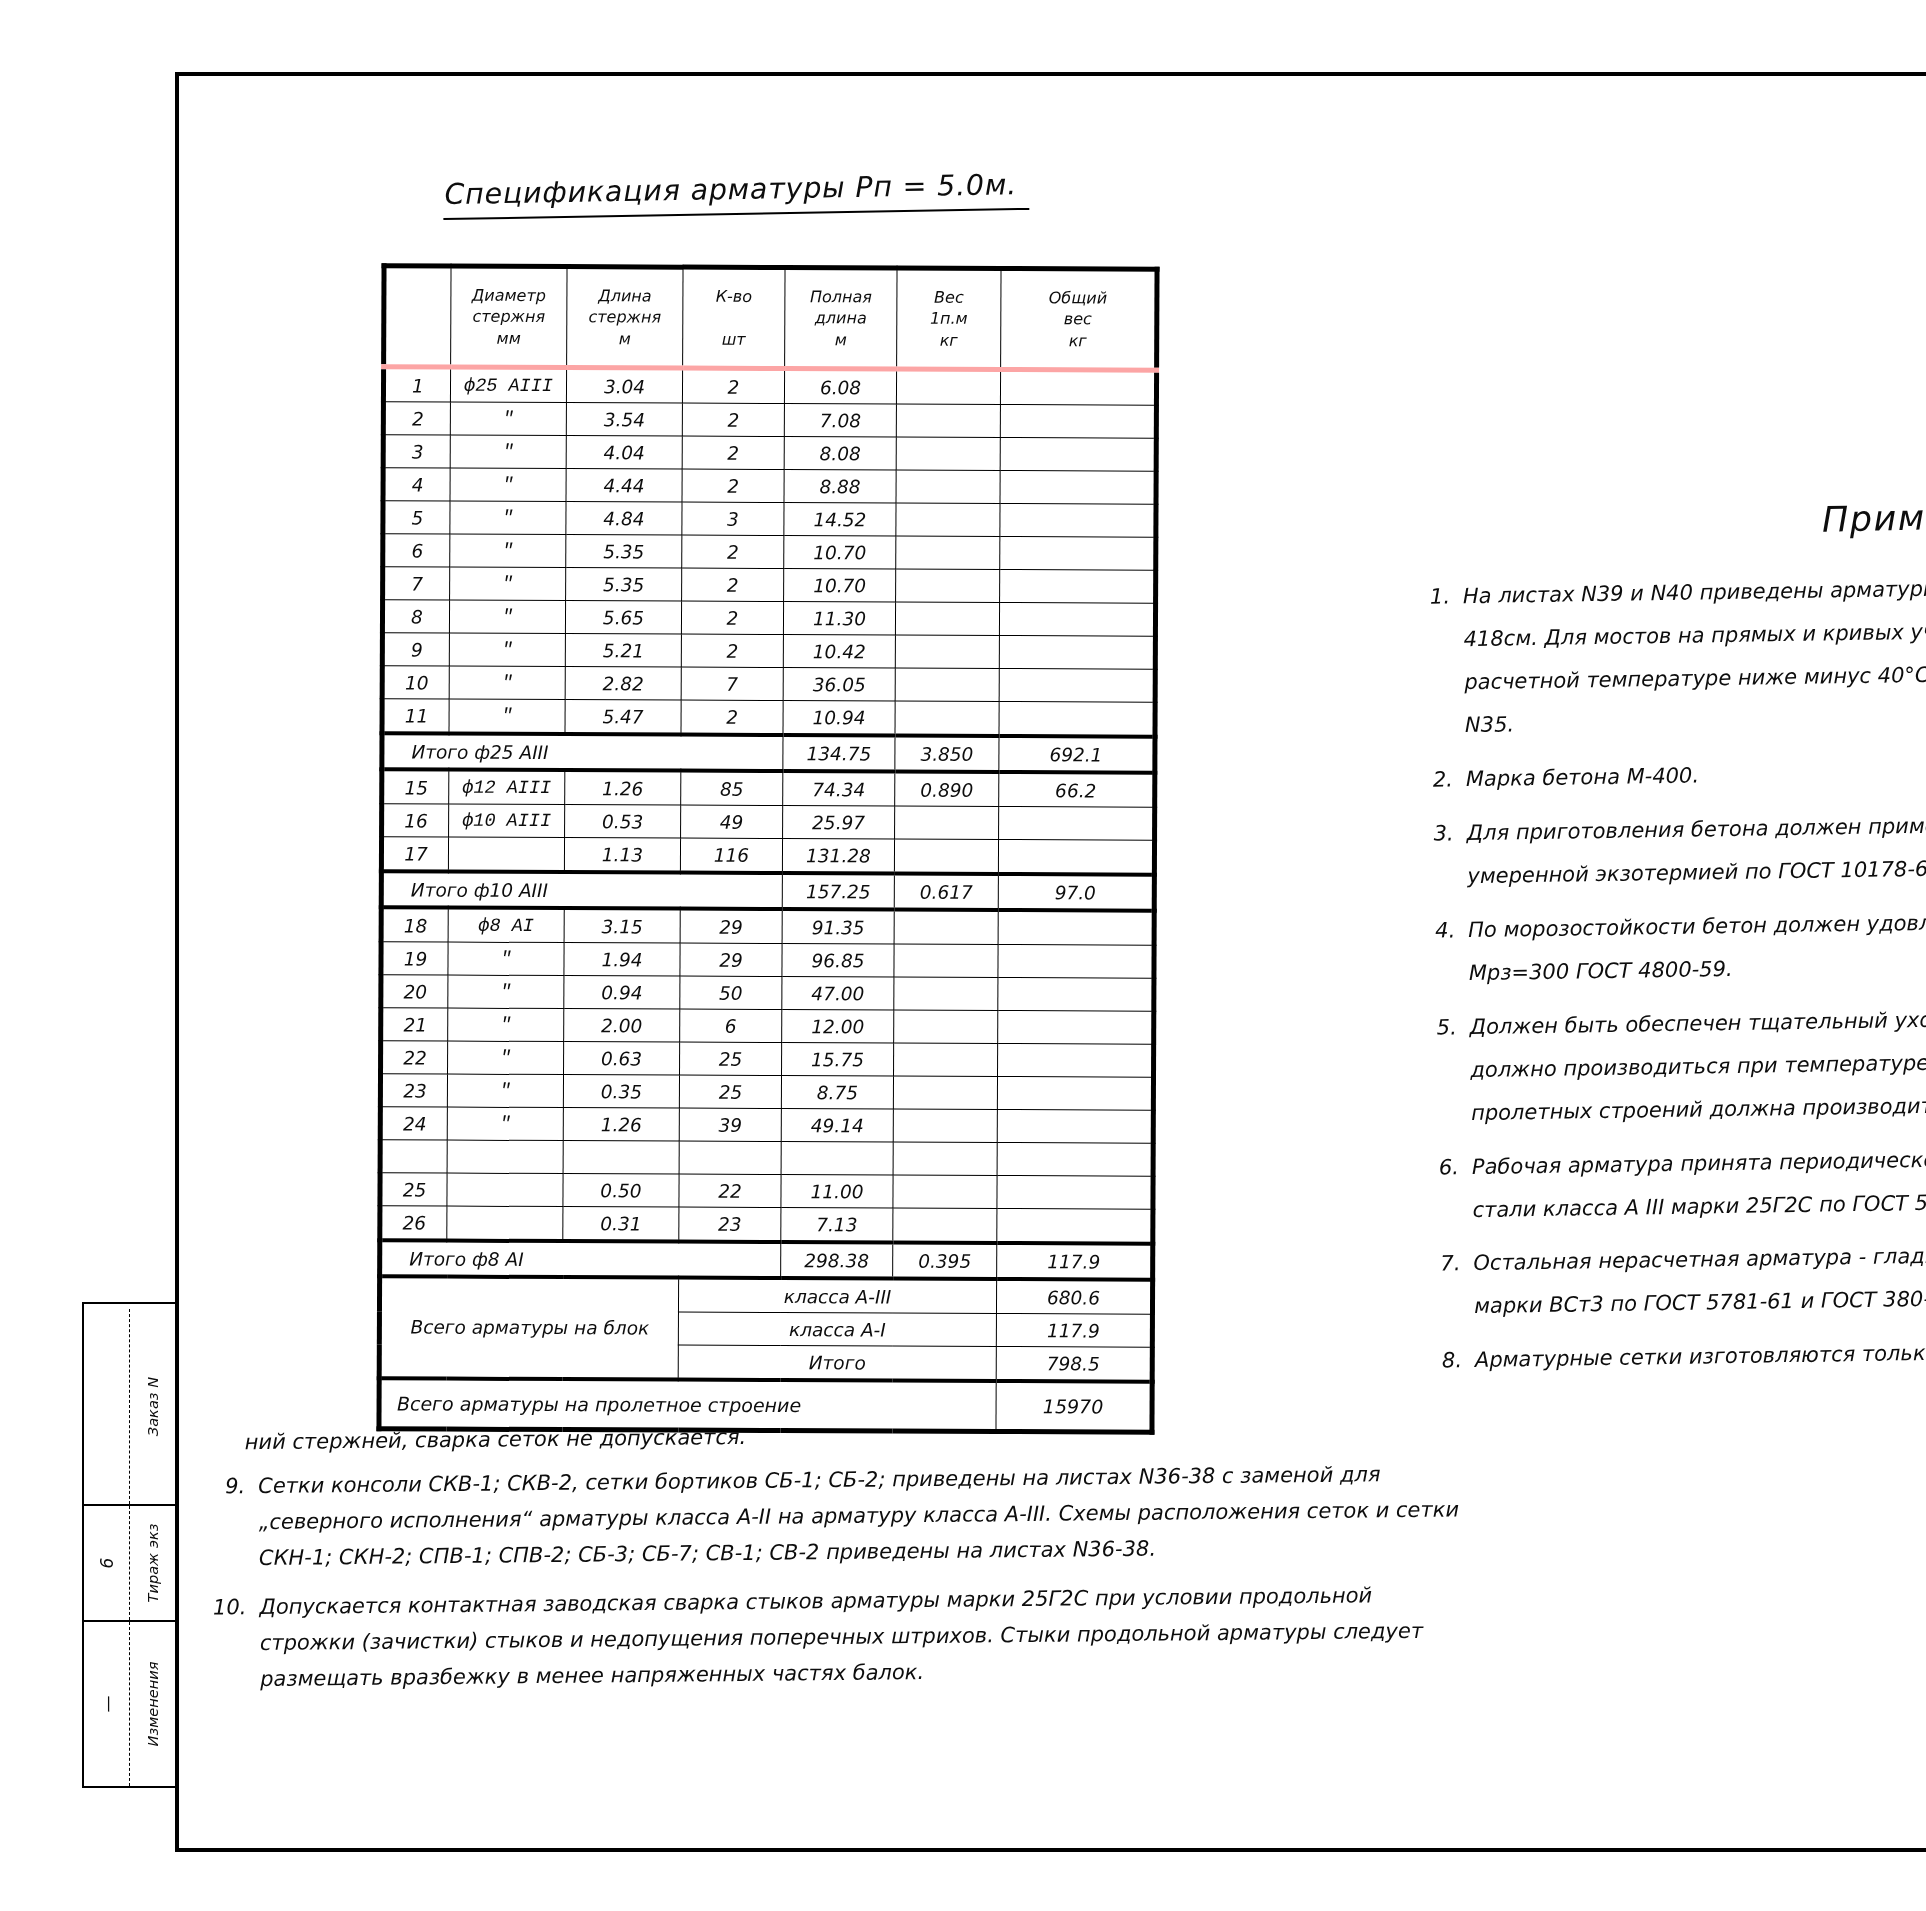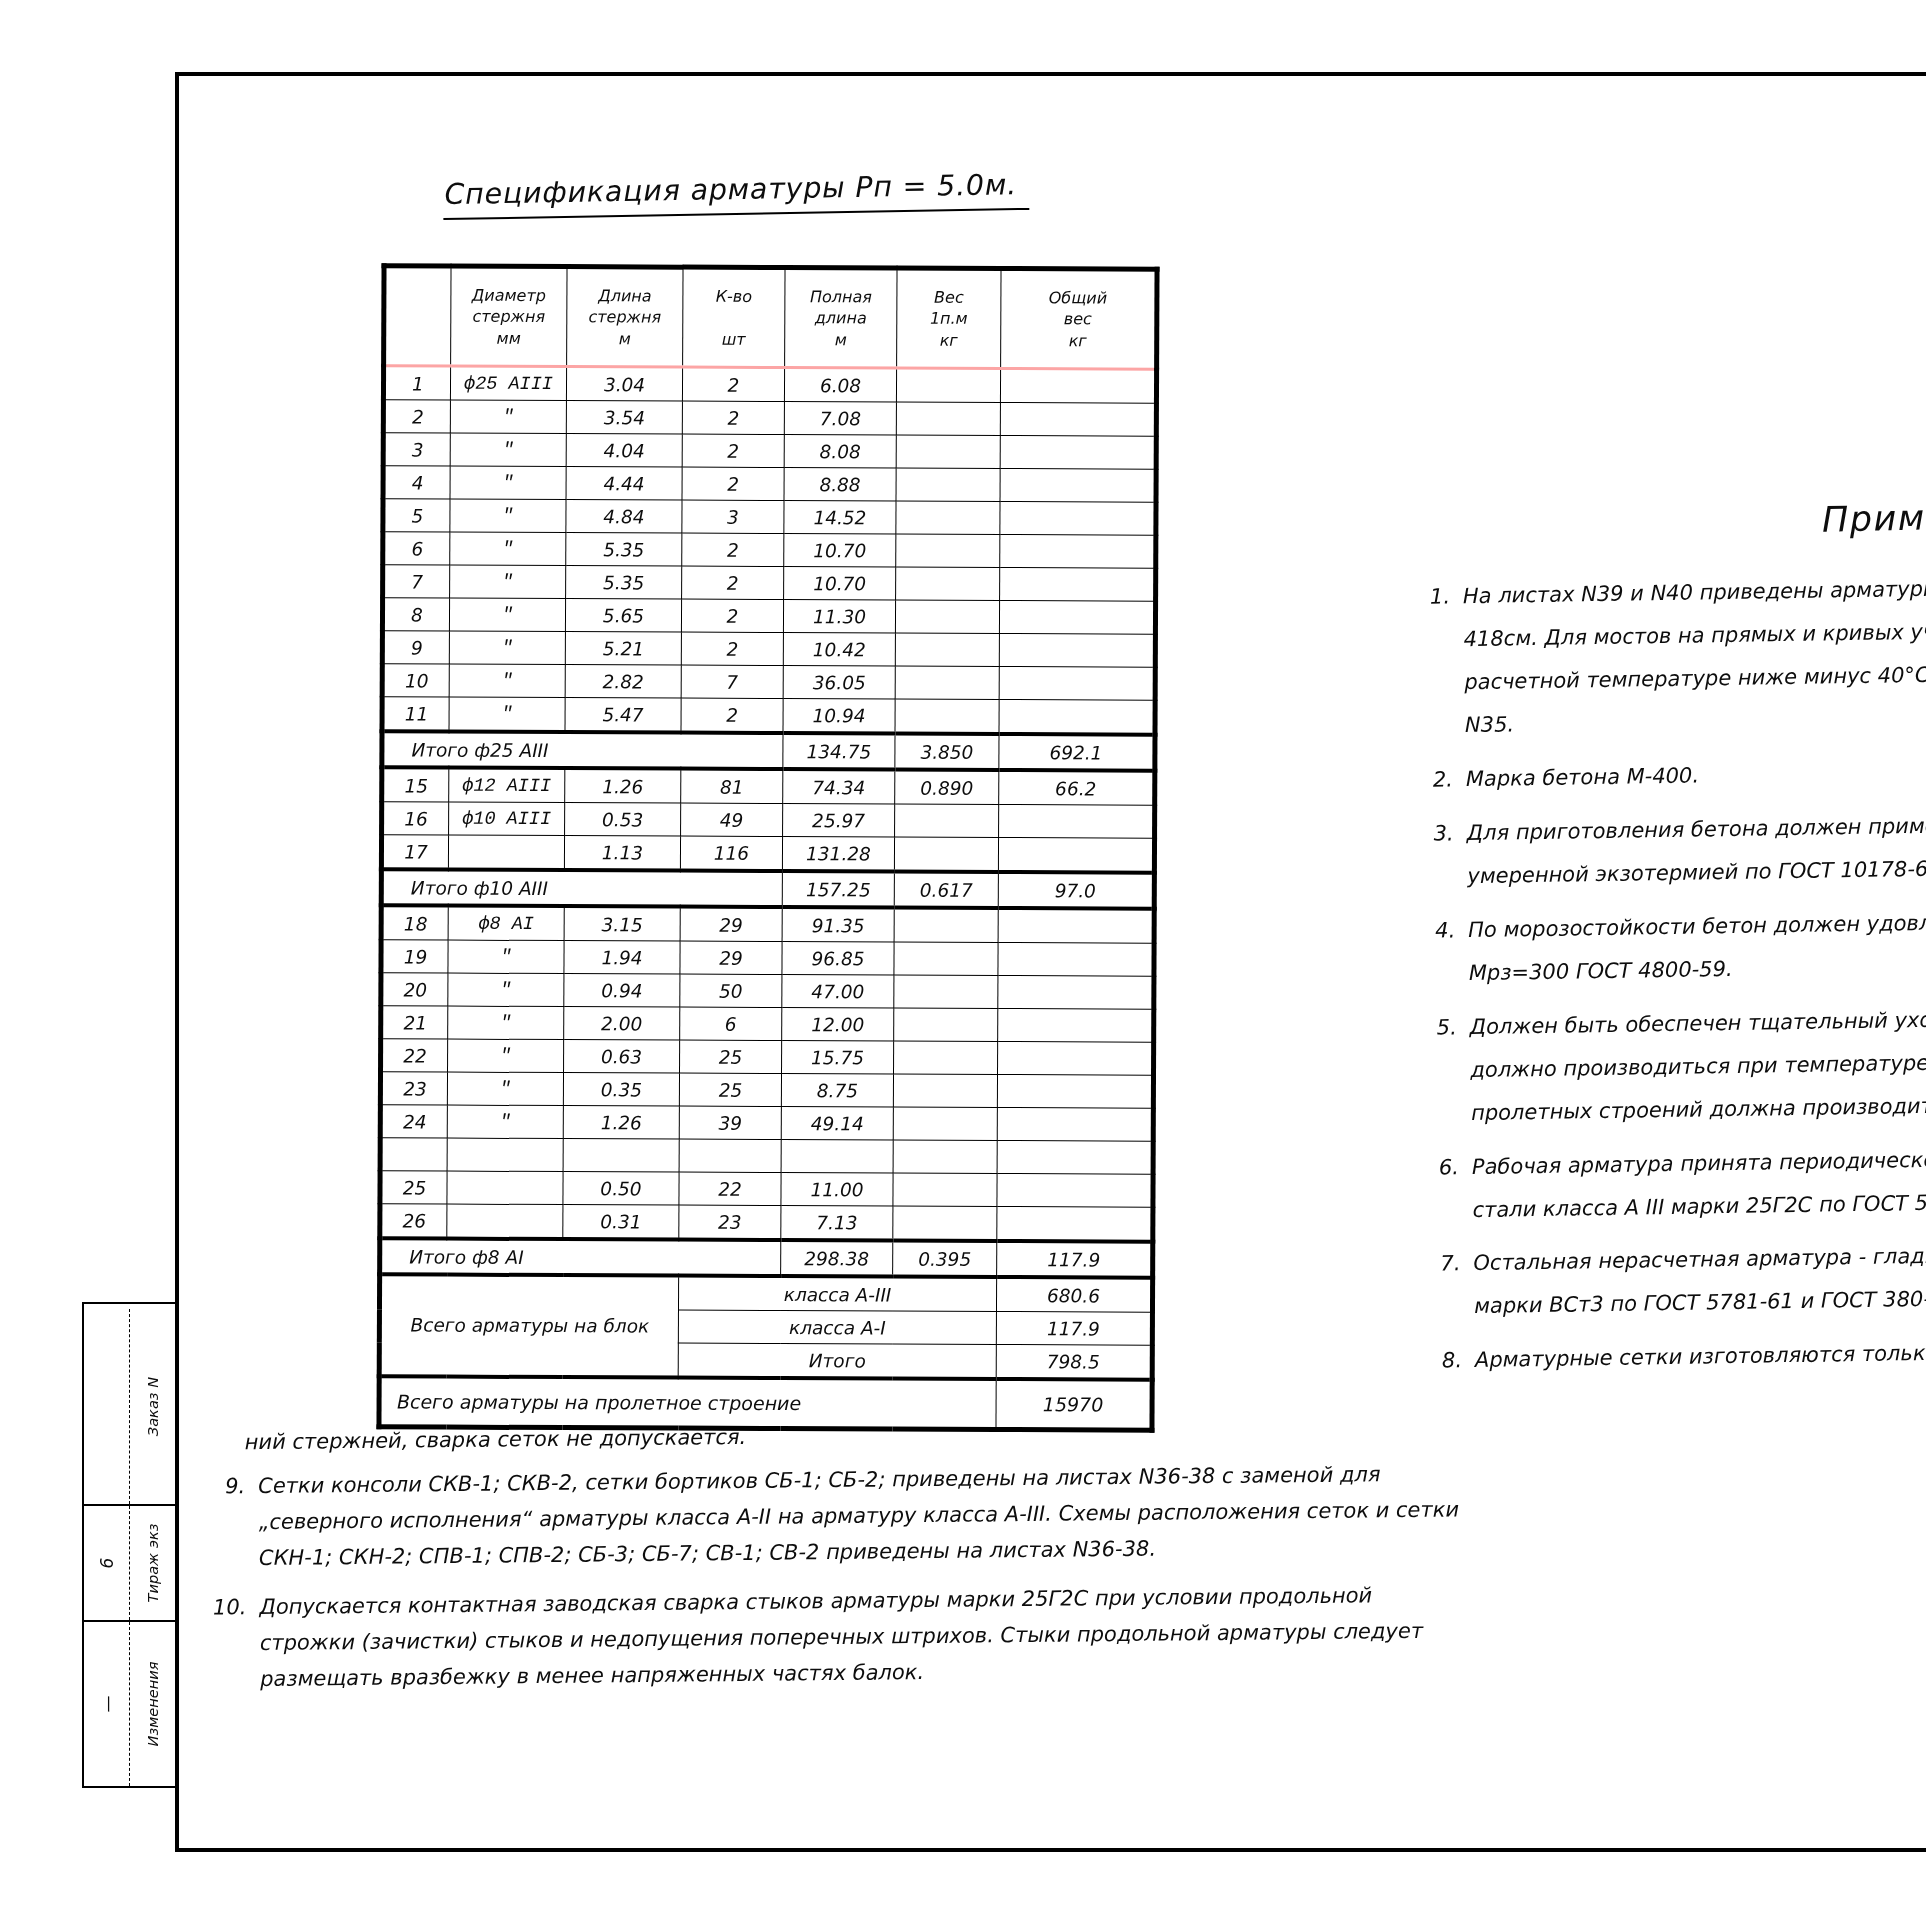--- a/index.html
+++ b/index.html
@@ -26,21 +26,21 @@
     position:absolute;left:443px;top:173px;font-size:28.5px;letter-spacing:0.8px;
     border-bottom:2.7px solid #000;padding:0 11.6px 7px 1.5px;transform:rotate(-1deg);white-space:nowrap;
   }
   
   .spec-table-wrap{position:absolute;left:379px;top:265px;transform:rotate(0.25deg);}
   table.spec{border-collapse:collapse;table-layout:fixed;width:772px;border:5.4px solid #000;}
   table.spec td,table.spec th{
     border:1.9px solid #000;font-weight:normal;font-style:italic;
     text-align:center;vertical-align:middle;padding:0;overflow:hidden;
   }
-  table.spec thead th{height:96px;font-size:16px;line-height:1.35;white-space:pre-line;border-bottom:3px solid #fca5a5;}
+  table.spec thead th{height:96px;font-size:16px;line-height:1.35;white-space:pre-line;border-bottom:5px solid #fca5a5;}
   table.spec td{height:32px;font-size:18.5px;}
   td.dia{font-size:17px;font-family:Liberation Mono, monospace;}
   tr.subtotal td{border-top:4.2px solid #000;border-bottom:4.2px solid #000;font-size:18.5px;}
   tr.subtotal td.lab{text-align:left;padding-left:27px;}
   td.sum-label{font-size:19px;text-align:left;padding-left:15.4px;line-height:1.8;}
   td.sum-class{text-align:left;padding-left:19px;font-size:18.5px;}
   tr.grand td{border-top:4.6px solid #000;font-size:19px;height:46px;}
   tr.grand td.lab{text-align:left;padding-left:15.4px;}
   
   .notes-title{position:absolute;left:1822px;top:497px;font-size:35px;letter-spacing:1.5px;transform:rotate(-1.2deg);}
@@ -213,21 +213,21 @@
         <tr class="subtotal">
           <td class="lab" colspan="4">Итого ф25 АIII</td>
           <td>134.75</td>
           <td>3.850</td>
           <td>692.1</td>
         </tr>
         <tr>
           <td>15</td>
           <td class="dia">ф12 АIII</td>
           <td>1.26</td>
-          <td>81</td>
+          <td>85</td>
           <td>74.34</td>
           <td>0.890</td>
           <td>66.2</td>
         </tr>
         <tr>
           <td>16</td>
           <td class="dia">ф10 АIII</td>
           <td>0.53</td>
           <td>49</td>
           <td>25.97</td>

